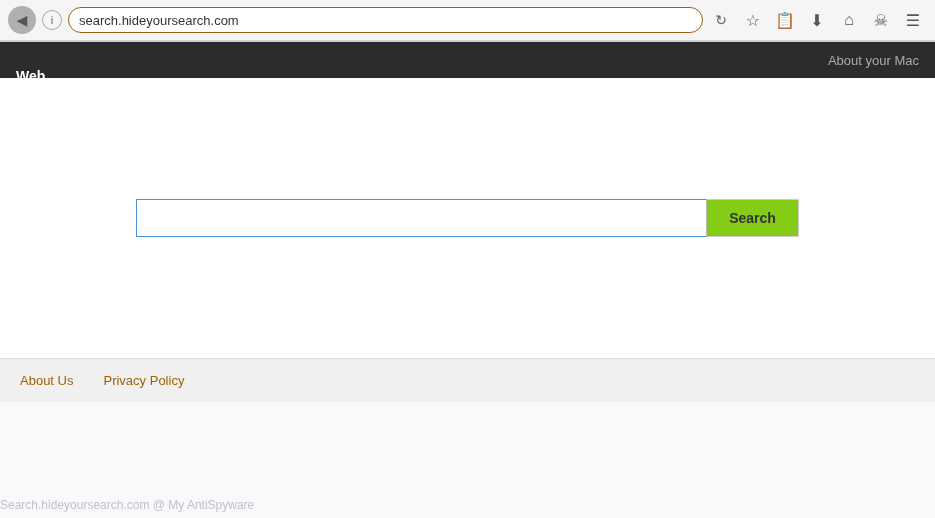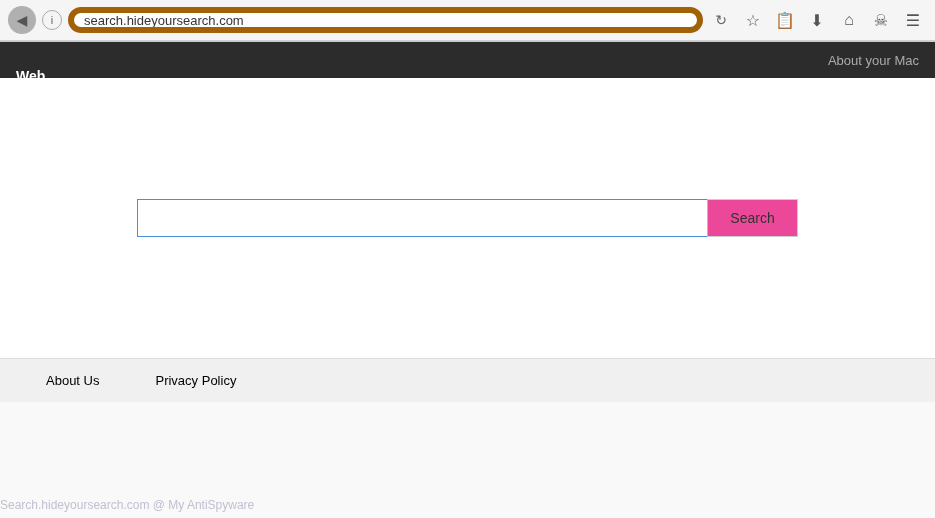--- a/index.html
+++ b/index.html
@@ -43,21 +43,21 @@
       display: flex;
       align-items: center;
       justify-content: center;
       font-size: 11px;
       color: #666;
       flex-shrink: 0;
     }
     .address-input {
       flex: 1;
       height: 26px;
-      border: 6px solid #a16207;
+      border: 1px solid #a16207;
       border-radius: 13px;
       padding: 0 10px;
       font-size: 13px;
       background: #fff;
       color: #333;
       outline: none;
     }
     .reload-btn {
       width: 24px;
       height: 24px;
@@ -132,45 +132,44 @@
       border: 1.5px solid #4a90d9;
       border-right: none;
       padding: 0 10px;
       font-size: 14px;
       outline: none;
       color: #333;
     }
     .search-btn {
       height: 38px;
       padding: 0 22px;
-      background: #ec4899;
+      background: #84cc16;
       border: 1.5px solid #ccc;
       border-left: 1px solid #bbb;
       cursor: pointer;
       font-size: 14px;
       color: #333;
-      font-weight: normal;
+      font-weight: bold;
     }
 
     
     .footer-bar {
       background: #f0f0f0;
       border-top: 1px solid #ddd;
       height: 44px;
       display: flex;
       align-items: center;
       padding: 0 20px;
       gap: 30px;
     }
     .footer-bar a {
-      color: #000000;
+      color: #a16207;
       text-decoration: none;
       font-size: 13px;
       cursor: pointer;
-      margin-left: 26px;
     }
 
     
     .watermark-area {
       flex: 1;
       background: #f9f9f9;
       display: flex;
       align-items: flex-end;
       justify-content: flex-start;
       padding-bottom: 6px;

